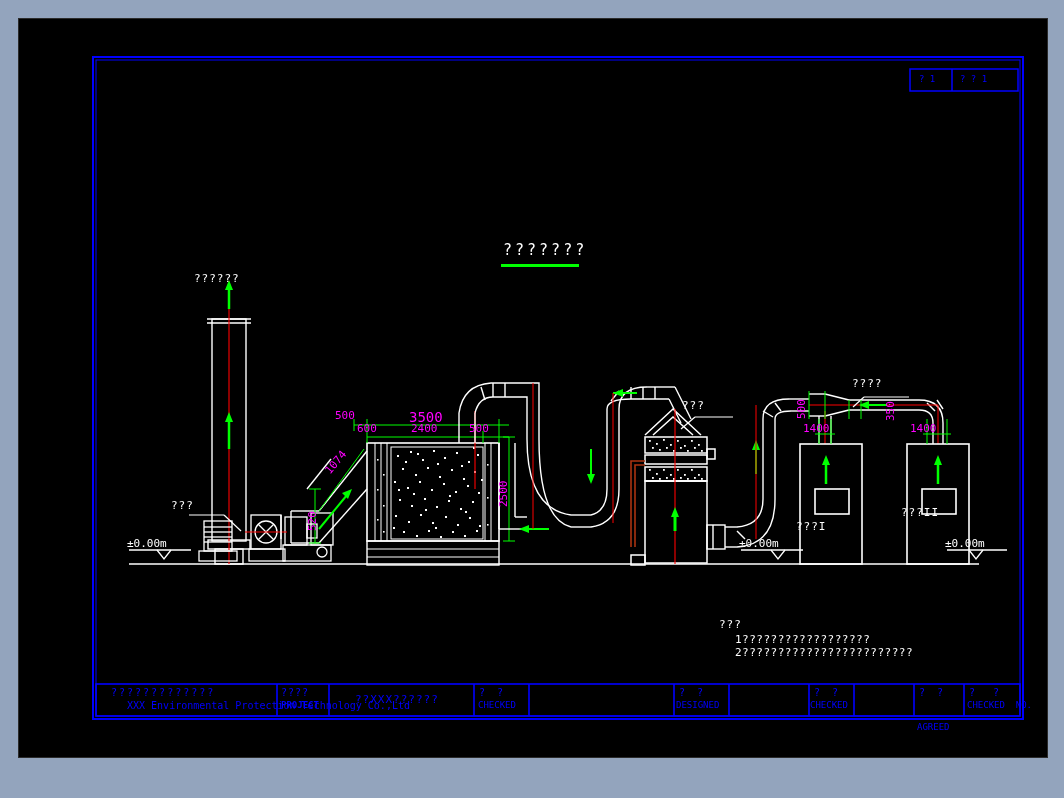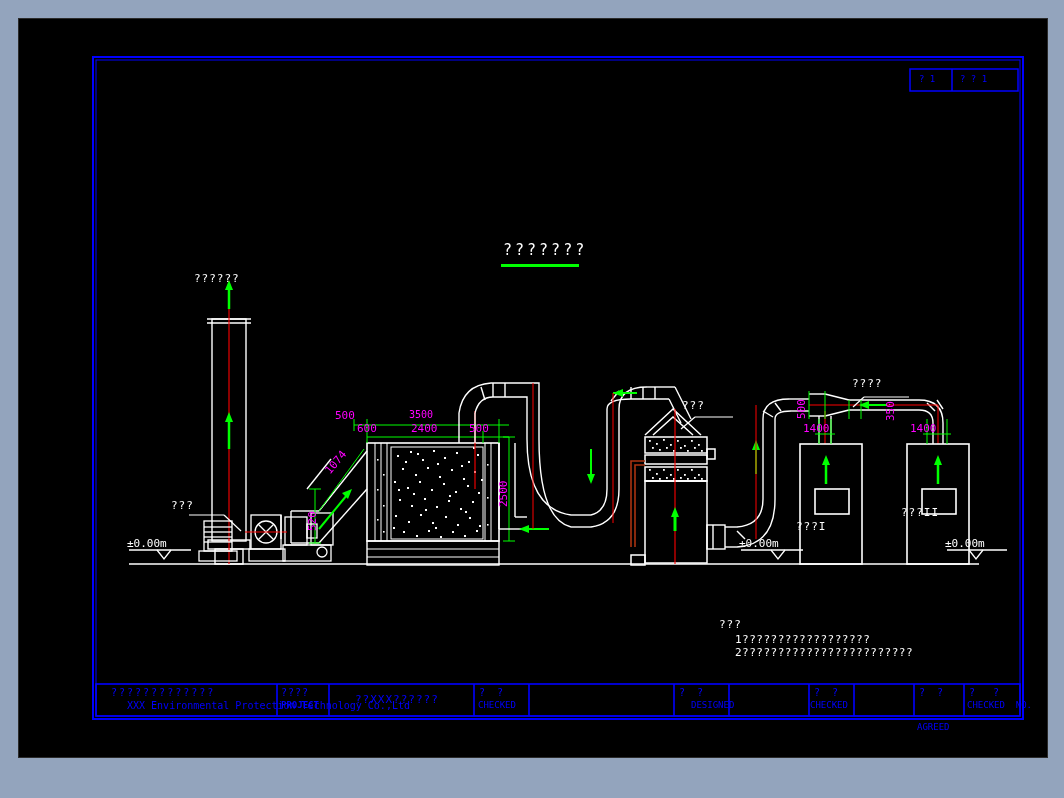--- a/index.html
+++ b/index.html
@@ -476,21 +476,21 @@
     <div class="lbl blue" style="left:941px; top:56px; font-size:9px;">? ? 1</div>
 
     <div class="lbl white" style="left:175px; top:254px; font-size:11px; letter-spacing:1px;">??????</div>
     <div class="lbl white" style="left:152px; top:481px; font-size:11px; letter-spacing:1px;">???</div>
     <div class="lbl white" style="left:663px; top:381px; font-size:11px; letter-spacing:1px;">???</div>
     <div class="lbl white" style="left:833px; top:359px; font-size:11px; letter-spacing:1px;">????</div>
     <div class="lbl white" style="left:777px; top:502px; font-size:11px; letter-spacing:1px;">???I</div>
     <div class="lbl white" style="left:882px; top:488px; font-size:11px; letter-spacing:1px;">???II</div>
 
     <div class="lbl mag" style="left:316px; top:391px; font-size:11px;">500</div>
-    <div class="lbl mag" style="left:390px; top:391px; font-size:10px;">3500</div>
+    <div class="lbl mag" style="left:390px; top:391px; font-size:14px;">3500</div>
     <div class="lbl mag" style="left:338px; top:404px; font-size:11px;">600</div>
     <div class="lbl mag" style="left:392px; top:404px; font-size:11px;">2400</div>
     <div class="lbl mag" style="left:450px; top:404px; font-size:11px;">500</div>
     <div class="lbl mag rotdiag" style="left:304px; top:450px; font-size:11px;">1074</div>
     <div class="lbl mag rot90" style="left:288px; top:512px; font-size:11px;">520</div>
     <div class="lbl mag rot90" style="left:479px; top:488px; font-size:11px;">2500</div>
     <div class="lbl mag rot90" style="left:777px; top:400px; font-size:11px;">500</div>
     <div class="lbl mag rot90" style="left:866px; top:402px; font-size:11px;">350</div>
     <div class="lbl mag" style="left:784px; top:404px; font-size:11px;">1400</div>
     <div class="lbl mag" style="left:891px; top:404px; font-size:11px;">1400</div>
@@ -508,21 +508,21 @@
 
     <div class="lbl blue" style="left:262px; top:669px; font-size:10px; letter-spacing:1px;">????</div>
     <div class="lbl blue" style="left:262px; top:682px; font-size:9px;font-weight:bold;">PROJECT</div>
     <div class="lbl blue" style="left:336px; top:675px; font-size:11px; letter-spacing:1px;">??XXX??????</div>
 
     <div class="lbl blue" style="left:460px; top:669px; font-size:10px;">?  ?</div>
     <div class="lbl blue" style="left:459px; top:682px; font-size:9px;">CHECKED</div>
     <div class="lbl blue" style="left:516px; top:675px; font-size:11px;"></div>
 
     <div class="lbl blue" style="left:660px; top:669px; font-size:10px;">?  ?</div>
-    <div class="lbl blue" style="left:657px; top:682px; font-size:9px;margin-left:15px;">DESIGNED</div>
+    <div class="lbl blue" style="left:657px; top:682px; font-size:9px;">DESIGNED</div>
     <div class="lbl blue" style="left:716px; top:675px; font-size:11px;"></div>
 
     <div class="lbl blue" style="left:795px; top:669px; font-size:10px;">?  ?</div>
     <div class="lbl blue" style="left:791px; top:682px; font-size:9px;">CHECKED</div>
     <div class="lbl blue" style="left:840px; top:675px; font-size:11px;"></div>
 
     <div class="lbl blue" style="left:900px; top:669px; font-size:10px;">?  ?</div>
     <div class="lbl blue" style="left:898px; top:704px; font-size:9px;">AGREED</div>
 
     <div class="lbl blue" style="left:950px; top:669px; font-size:10px;">?   ?</div>

